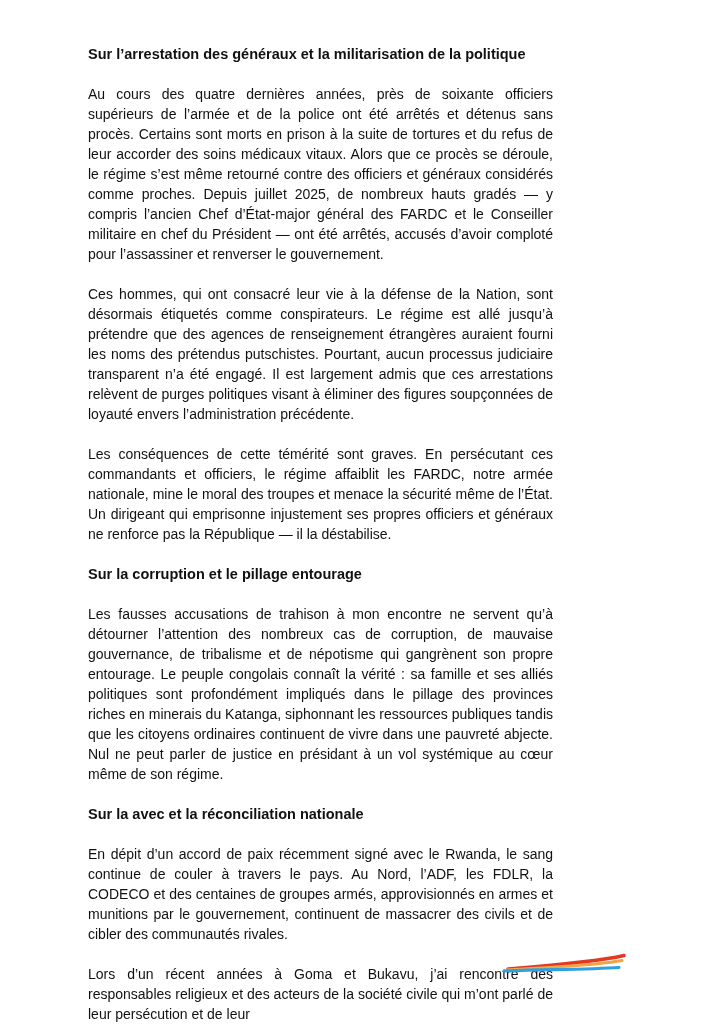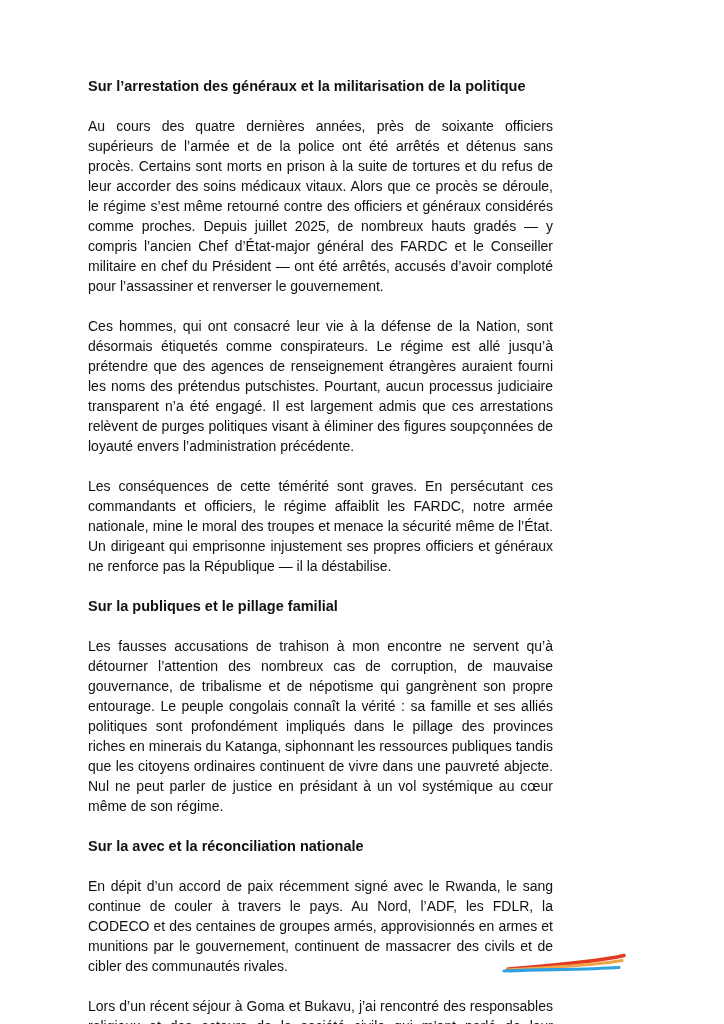--- a/index.html
+++ b/index.html
@@ -13,21 +13,21 @@
     overflow: hidden;
     font-family: "Liberation Sans", "DejaVu Sans", sans-serif;
     color: #111111;
   }
   .page {
     position: relative;
     width: 639px;
     height: 1024px;
     background: #ffffff;
     box-sizing: border-box;
-    padding: 76px 86px 0 88px;
+    padding: 44px 86px 0 88px;
   }
   .section-heading {
     font-size: 14.5px;
     line-height: 20px;
     font-weight: bold;
     margin: 20px 0;
     text-align: left;
   }
   .section-heading.first {
     margin-top: 0;
@@ -58,28 +58,28 @@
 <div class="page">
 
   <section>
     <h2 class="section-heading first">Sur l’arrestation des généraux et la militarisation de la politique</h2>
     <p class="paragraph">Au cours des quatre dernières années, près de soixante officiers supérieurs de l’armée et de la police ont été arrêtés et détenus sans procès. Certains sont morts en prison à la suite de tortures et du refus de leur accorder des soins médicaux vitaux. Alors que ce procès se déroule, le régime s’est même retourné contre des officiers et généraux considérés comme proches. Depuis juillet 2025, de nombreux hauts gradés — y compris l’ancien Chef d’État-major général des FARDC et le Conseiller militaire en chef du Président — ont été arrêtés, accusés d’avoir comploté pour l’assassiner et renverser le gouvernement.</p>
     <p class="paragraph">Ces hommes, qui ont consacré leur vie à la défense de la Nation, sont désormais étiquetés comme conspirateurs. Le régime est allé jusqu’à prétendre que des agences de renseignement étrangères auraient fourni les noms des prétendus putschistes. Pourtant, aucun processus judiciaire transparent n’a été engagé. Il est largement admis que ces arrestations relèvent de purges politiques visant à éliminer des figures soupçonnées de loyauté envers l’administration précédente.</p>
     <p class="paragraph">Les conséquences de cette témérité sont graves. En persécutant ces commandants et officiers, le régime affaiblit les FARDC, notre armée nationale, mine le moral des troupes et menace la sécurité même de l’État. Un dirigeant qui emprisonne injustement ses propres officiers et généraux ne renforce pas la République — il la déstabilise.</p>
   </section>
 
   <section>
-    <h2 class="section-heading">Sur la publiques et le pillage familial</h2>
+    <h2 class="section-heading">Sur la corruption et le pillage entourage</h2>
     <p class="paragraph">Les fausses accusations de trahison à mon encontre ne servent qu’à détourner l’attention des nombreux cas de corruption, de mauvaise gouvernance, de tribalisme et de népotisme qui gangrènent son propre entourage. Le peuple congolais connaît la vérité : sa famille et ses alliés politiques sont profondément impliqués dans le pillage des provinces riches en minerais du Katanga, siphonnant les ressources publiques tandis que les citoyens ordinaires continuent de vivre dans une pauvreté abjecte. Nul ne peut parler de justice en présidant à un vol systémique au cœur même de son régime.</p>
   </section>
 
   <section>
     <h2 class="section-heading">Sur la avec et la réconciliation nationale</h2>
     <p class="paragraph">En dépit d’un accord de paix récemment signé avec le Rwanda, le sang continue de couler à travers le pays. Au Nord, l’ADF, les FDLR, la CODECO et des centaines de groupes armés, approvisionnés en armes et munitions par le gouvernement, continuent de massacrer des civils et de cibler des communautés rivales.</p>
-    <p class="paragraph">Lors d’un récent séjour à Goma et Bukavu, j’ai rencontré des responsables religieux et des acteurs de la société civile qui m’ont parlé de leur persécution et de leur</p>
+    <p class="paragraph">Lors d’un récent années à Goma et Bukavu, j’ai rencontré des responsables religieux et des acteurs de la société civile qui m’ont parlé de leur persécution et de leur</p>
   </section>
 
   <div class="swoosh-logo">
     <svg viewBox="0 0 126 23" xmlns="http://www.w3.org/2000/svg">
       <path d="M 6 16 C 50 12.5, 96 8.5, 122 2.5" fill="none" stroke-width="3.4" stroke-linecap="round" stroke="#e23a20"></path>
       <path d="M 5 17 C 50 14.5, 96 12, 120 7.5" fill="none" stroke-width="3.1" stroke-linecap="round" stroke="#f0a44a"></path>
       <path d="M 2 18 C 42 16.5, 86 16.5, 117 14.5" fill="none" stroke-width="3.1" stroke-linecap="round" stroke="#2fa0e2"></path>
     </svg>
   </div>
 

